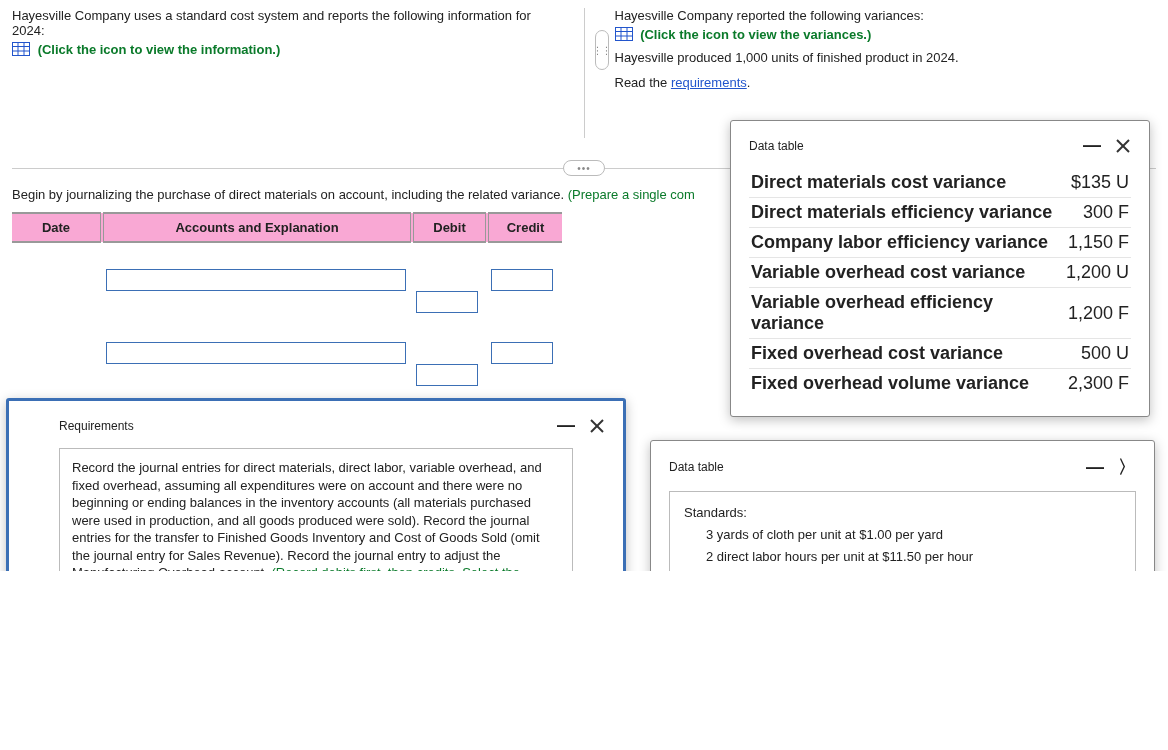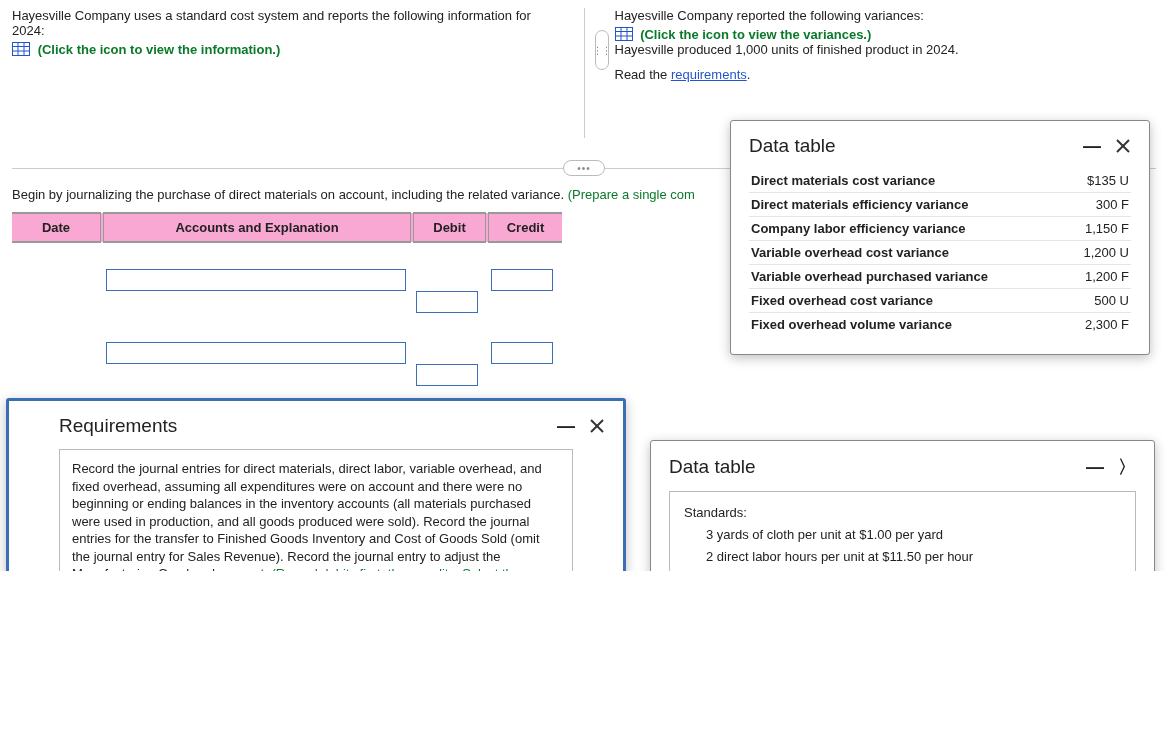--- a/index.html
+++ b/index.html
@@ -96,26 +96,26 @@
     box-shadow: 0 3px 12px rgba(0,0,0,0.25);
     padding: 14px 18px 18px 18px;
   }
   .modal.selected { border: 3px solid #3b6fb5; }
   .modal-header {
     display: flex;
     align-items: center;
     justify-content: space-between;
     margin-bottom: 12px;
   }
-  .modal-title { font-size: 19px; }
+  .modal-title { font-size: 12px; }
   .modal-ctrls { display: flex; gap: 14px; align-items: center; }
   .min-icon { font-weight: bold; font-size: 18px; }
   .close-icon svg { display: block; }
   .var-table { width: 100%; border-collapse: collapse; }
-  .var-table td { padding: 4px 2px; font-size: 13px; }
+  .var-table td { padding: 4px 2px; font-size: 18px; }
   .var-table td.val { text-align: right; white-space: nowrap; }
   .var-table td.lbl { font-weight: bold; }
   .var-table tr + tr td { border-top: 1px solid #e5e5e5; }
   .req-box {
     border: 1px solid #bbb;
     padding: 10px 12px;
     font-size: 13px;
     line-height: 1.35;
   }
   .btn-row { display: flex; justify-content: center; gap: 18px; margin-top: 28px; }
@@ -163,21 +163,21 @@
         <svg viewBox="0 0 18 14">
             <rect x="0.5" y="0.5" width="17" height="13" fill="#fff" stroke="#2255cc"></rect>
             <line x1="0.5" y1="4.5" x2="17.5" y2="4.5" stroke="#2255cc"></line>
             <line x1="0.5" y1="9" x2="17.5" y2="9" stroke="#2255cc"></line>
             <line x1="6" y1="0.5" x2="6" y2="13.5" stroke="#2255cc"></line>
             <line x1="12" y1="0.5" x2="12" y2="13.5" stroke="#2255cc"></line>
           </svg>
       </span>
       <span class="link-green">(Click the icon to view the variances.)</span>
     </div>
-    <div style="">Hayesville produced 1,000 units of finished product in 2024.</div>
+    <div style="margin-top:8px">Hayesville produced 1,000 units of finished product in 2024.</div>
     <div style="margin-top:10px">
       <span>Read the </span><a href="#" class="req-link">requirements</a><span>.</span>
     </div>
   </div>
 </div>
 
 <div class="hr-full">
   <div class="hr-pill">•••</div>
 </div>
 
@@ -253,21 +253,21 @@
         </tr>
         <tr>
           <td class="lbl">Company labor efficiency variance</td>
           <td class="val">1,150 F</td>
         </tr>
         <tr>
           <td class="lbl">Variable overhead cost variance</td>
           <td class="val">1,200 U</td>
         </tr>
         <tr>
-          <td class="lbl">Variable overhead purchased variance</td>
+          <td class="lbl">Variable overhead efficiency variance</td>
           <td class="val">1,200 F</td>
         </tr>
         <tr>
           <td class="lbl">Fixed overhead cost variance</td>
           <td class="val">500 U</td>
         </tr>
         <tr>
           <td class="lbl">Fixed overhead volume variance</td>
           <td class="val">2,300 F</td>
         </tr>

